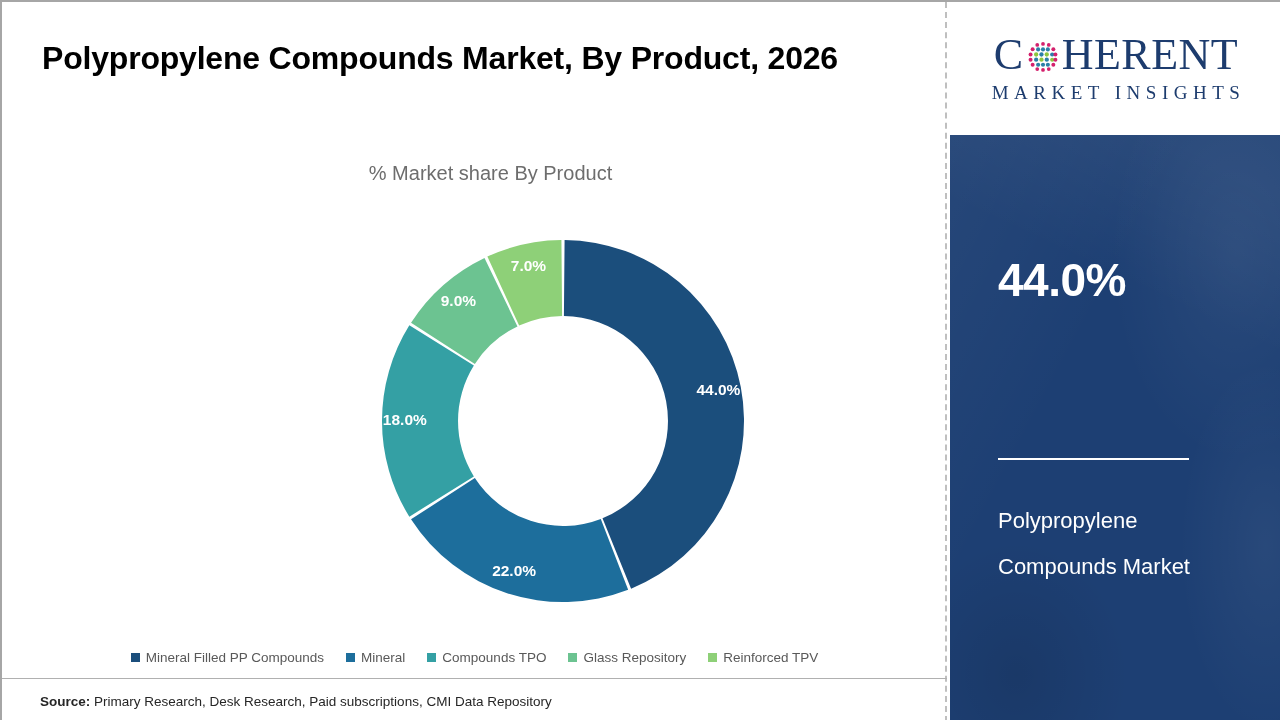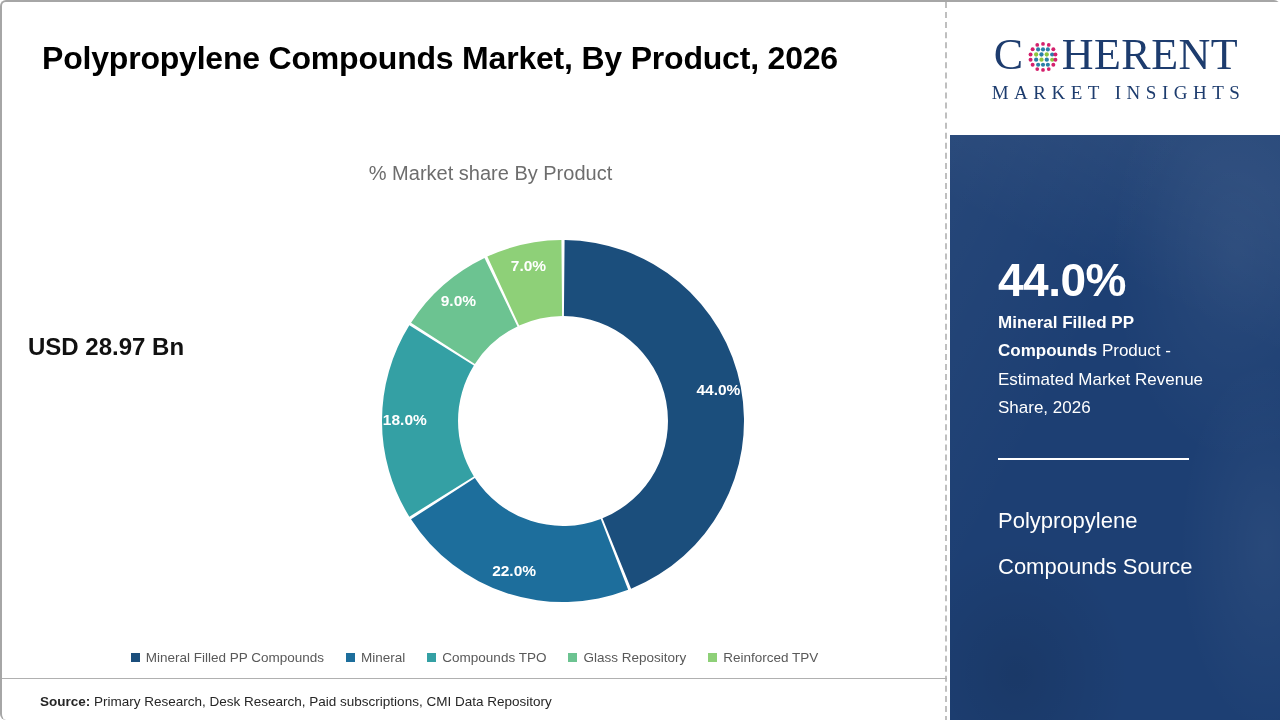--- a/index.html
+++ b/index.html
@@ -8,21 +8,20 @@
     font-family:"Liberation Sans", sans-serif;
     background:#ffffff;
     overflow:hidden;
     position:relative;
   }
   #root {
     position:absolute; inset:0;
     border-top:2px solid #a6a6a6;
     border-left:2px solid #a6a6a6;
     background:#fff;
-    border-radius:6px;
   }
 
   
   .left-panel {
     position:absolute; left:0; top:0; width:945px; height:720px;
     border-right:2px dashed #bfbfbf;
   }
   .chart-title {
     position:absolute; left:40px; top:32px; width:870px;
     font-size:32px; font-weight:bold; color:#000;
@@ -130,21 +129,20 @@
 
 <div id="root">
 
   <div class="left-panel">
 
     <div class="chart-title">Polypropylene Compounds Market, By Product, 2026</div>
 
     <div class="chart-subtitle">% Market share By Product</div>
 
     <div class="total-label">
-      <span class="total-value">USD 28.97 Bn</span>
     </div>
 
     <div class="donut-wrap">
       <svg viewBox="0 0 366 378">
         <g id="donut-slices">
             <path d="M 184.57950292520567 8.006891925384991 A 181 181 0 0 1 251.09659162822516 356.7016821878026 L 222.49602314437058 286.26697566892545 A 104.97999999999999 104.97999999999999 0 0 0 183.91611169661928 84.02399731672331 Z" fill="#1b4e7c"></path>
             <path d="M 248.15942226972928 357.86458980341354 A 181 181 0 0 1 31.028804519271205 287.3145754410714 L 94.8567066211773 246.0224537558214 A 104.97999999999999 104.97999999999999 0 0 0 220.79246491644298 286.9414620859798 Z" fill="#1d6e9c"></path>
             <path d="M 29.336124539125365 284.6473385847448 A 181 181 0 0 1 29.33612453912545 93.35266141525504 L 93.87495223269278 133.52454362084794 A 104.97999999999999 104.97999999999999 0 0 0 93.87495223269272 244.47545637915198 Z" fill="#34a0a4"></path>
             <path d="M 31.02880451927126 90.68542455892853 A 181 181 0 0 1 104.50770568965451 25.90505914070141 L 137.4744692999996 94.40493430160683 A 104.97999999999999 104.97999999999999 0 0 0 94.85670662117734 131.97754624417854 Z" fill="#6cc391"></path>
             <path d="M 107.36605964200511 24.560019867663357 A 181 181 0 0 1 181.42049707479438 8.006891925384991 L 182.08388830338075 84.02399731672331 A 104.97999999999999 104.97999999999999 0 0 0 139.13231459236297 93.62481152324474 Z" fill="#8ed078"></path>
@@ -227,20 +225,17 @@
             </g>
           </svg>
         </span>
         <span>HERENT</span>
       </div>
       <div class="logo-sub">MARKET INSIGHTS</div>
     </div>
 
     <div class="blue-box">
       <div class="stat-pct">44.0%</div>
-      <div class="stat-desc">
-        <b>Mineral Filled PP Compounds</b><span> Product - Estimated Market Revenue Share, 2026</span>
-      </div>
       <div class="divider"></div>
-      <div class="brand-name">Polypropylene Compounds Source</div>
+      <div class="brand-name">Polypropylene Compounds Market</div>
     </div>
   </div>
 </div>
 
 </body></html>

